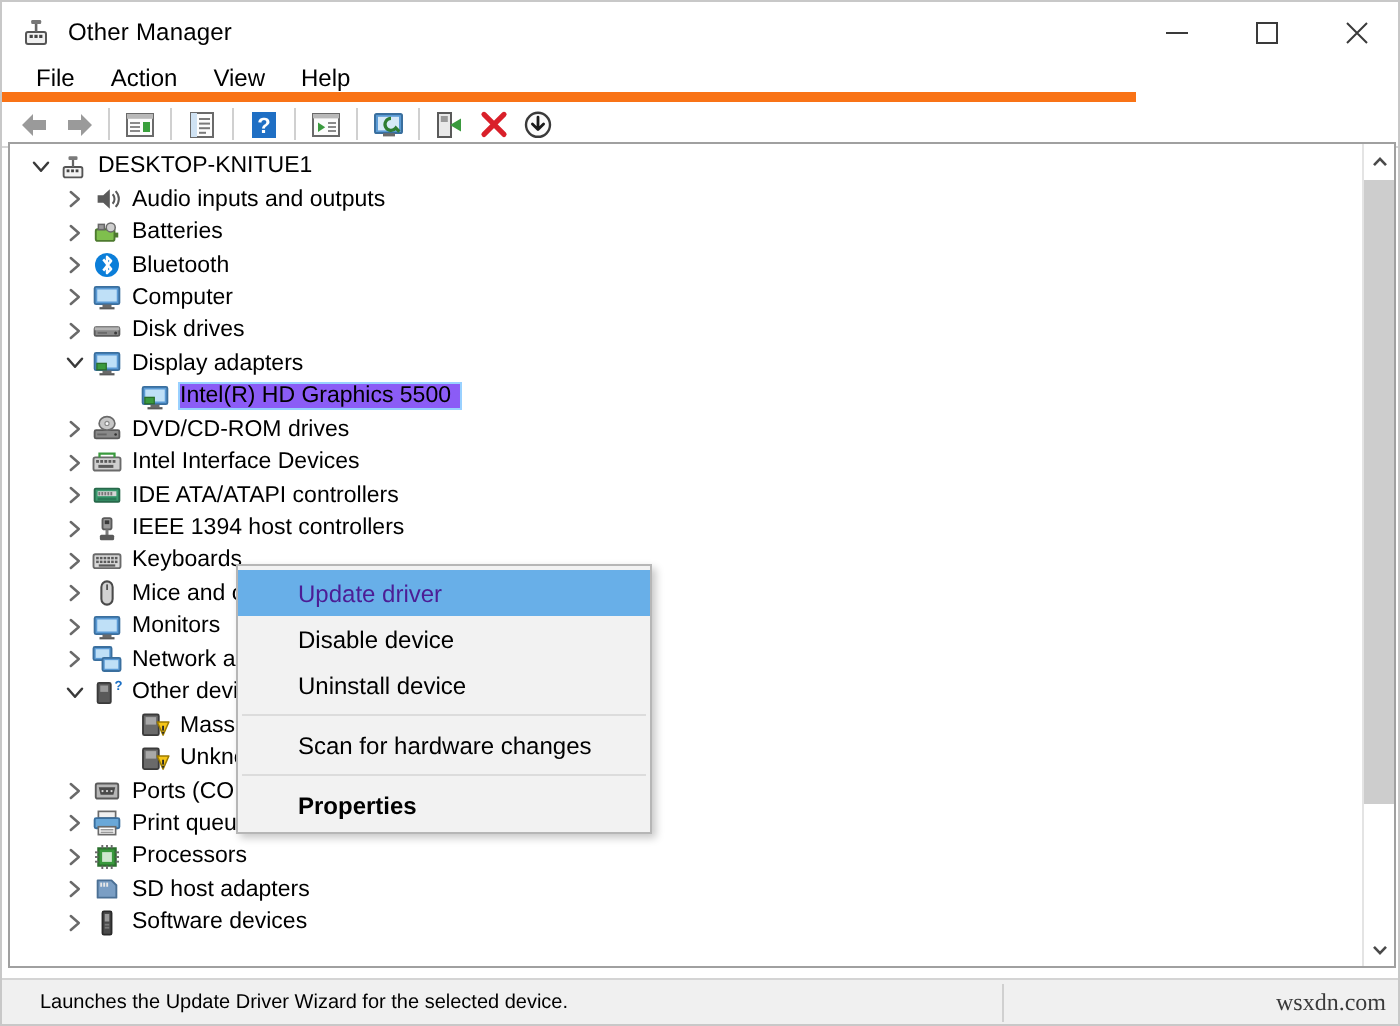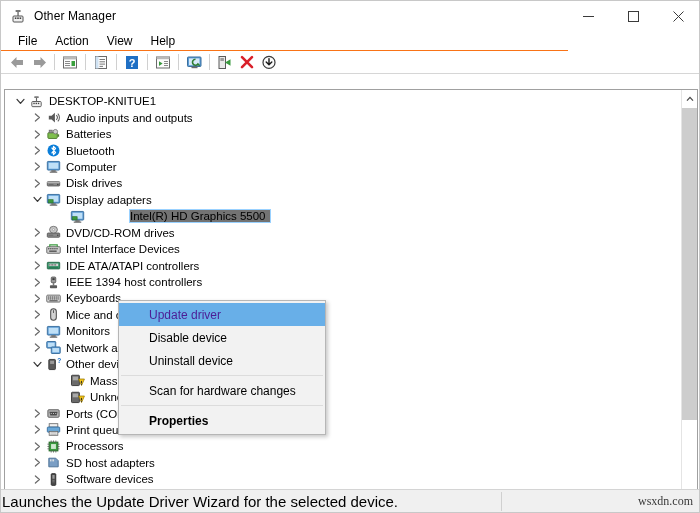--- a/index.html
+++ b/index.html
@@ -46,21 +46,21 @@
   }
   .winbtn svg { display: block; }
 
   
   .menubar {
     position: absolute; left: 0; top: 30px;
     width: 567px; height: 20px;
     background: #ffffff;
     display: flex; align-items: center;
     padding-left: 8px;
-    border-bottom: 1px solid #f97316;
+    border-bottom: 5px solid #f97316;
   }
   .menuitem {
     font-size: 12px; color: #000000;
     padding: 2px 9px;
     white-space: nowrap;
   }
 
   
   .toolbar {
     position: absolute; left: 0; top: 50px;
@@ -76,21 +76,21 @@
   }
   .tbsep {
     width: 1px; height: 16px;
     background: #d0d0d0;
     margin: 0 4px;
   }
   .tb svg { display: block; }
 
   
   .treepanel {
-    position: absolute; left: 3px; top: 88px;
+    position: absolute; left: 3px; top: 70px;
     width: 694px; height: 413px;
     background: #ffffff;
     border: 1px solid #a0a0a0;
     overflow: hidden;
   }
   .treeinner {
     position: absolute; left: 0; top: 0;
     width: 678px; height: 411px;
     padding-top: 3px;
     overflow: hidden;
@@ -109,23 +109,22 @@
     flex: 0 0 16px;
   }
   .row .ico {
     width: 17px; height: 16px;
     display: flex; align-items: center; justify-content: center;
     flex: 0 0 17px;
     margin-right: 4px;
   }
   .row .lbl { padding-right: 4px; }
   .row.sel .lbl {
-    background: #737373;
+    background: #8b5cf6;
     outline: 1px solid #99d1ff;
-    margin-left: 40px;
   }
   .d0 { padding-left: 7px; }
   .d1 { padding-left: 24px; }
   .d2 { padding-left: 48px; }
 
   
   .vscroll {
     position: absolute; right: 0; top: 0;
     width: 16px; height: 411px;
     background: #ffffff;
@@ -175,22 +174,22 @@
 
   
   .statusbar {
     position: absolute; left: 0; bottom: 0;
     width: 700px; height: 23px;
     background: #f0f0f0;
     border-top: 1px solid #d4d4d4;
     display: flex; align-items: center;
   }
   .status-text {
-    font-size: 15px; color: #000000;
-    padding-left: 1px;
+    font-size: 10px; color: #000000;
+    padding-left: 19px;
   }
   .status-sep {
     position: absolute; left: 500px; top: 2px;
     width: 1px; height: 19px;
     background: #d0d0d0;
   }
   .watermark {
     position: absolute; right: 8px; bottom: 3px;
     font-size: 12px;
     color: #3a3a3a;

